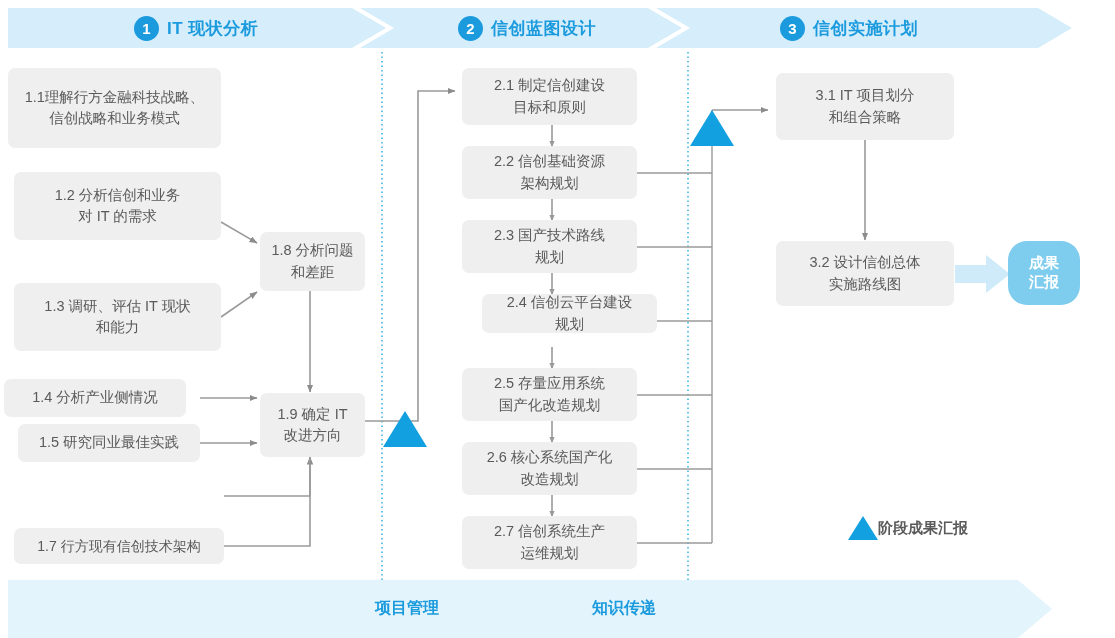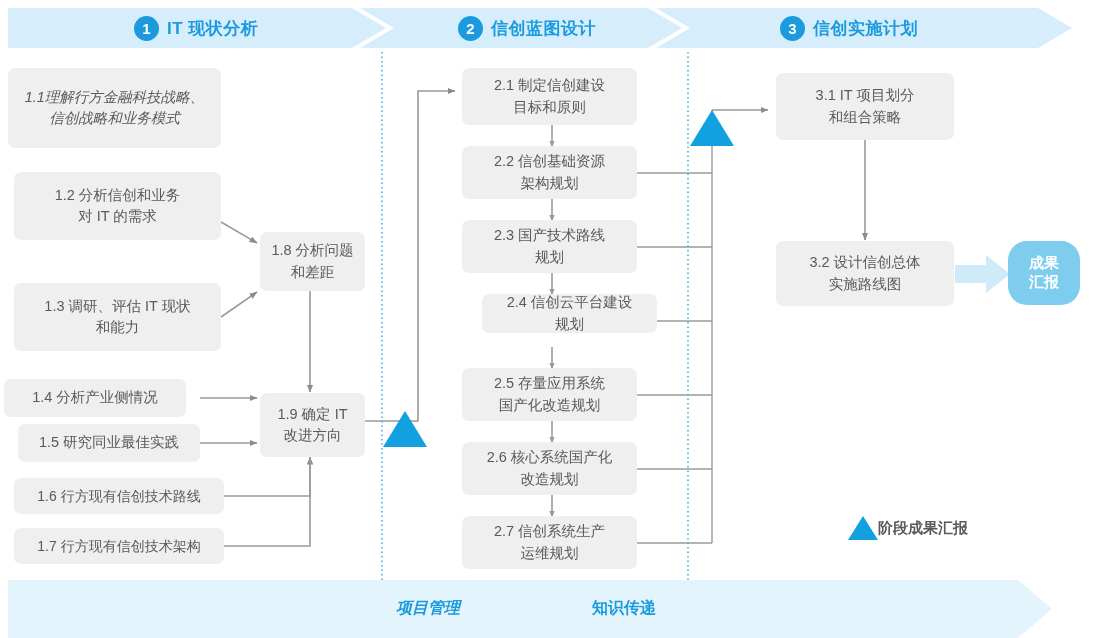--- a/index.html
+++ b/index.html
@@ -196,40 +196,37 @@
   <div class="phase-label" style="left:458px;">
     <div class="phase-num">2</div>
     <div class="phase-title">信创蓝图设计</div>
   </div>
   <div class="phase-label" style="left:780px;">
     <div class="phase-num">3</div>
     <div class="phase-title">信创实施计划</div>
   </div>
 
   <div class="node" style="left:8px; top:68px; width:213px; height:80px;">
-    <span style="white-space:pre-line;font-style:italic;">1.1理解行方金融科技战略、
+    <span style="white-space:pre-line;">1.1理解行方金融科技战略、
 信创战略和业务模式</span>
   </div>
   <div class="node" style="left:14px; top:172px; width:207px; height:68px;">
     <span style="white-space:pre-line;">1.2 分析信创和业务
 对 IT 的需求</span>
   </div>
   <div class="node" style="left:14px; top:283px; width:207px; height:68px;">
     <span style="white-space:pre-line;">1.3 调研、评估 IT 现状
 和能力</span>
   </div>
   <div class="node" style="left:4px; top:379px; width:182px; height:38px;">
     <span style="white-space:pre-line;">1.4 分析产业侧情况</span>
   </div>
   <div class="node" style="left:18px; top:424px; width:182px; height:38px;">
     <span style="white-space:pre-line;">1.5 研究同业最佳实践</span>
   </div>
-  <div class="node wide-text" style="left:14px; top:478px; width:210px; height:36px;">
-    <span style="white-space:pre-line;">1.6 行方现有信创技术路线</span>
-  </div>
   <div class="node wide-text" style="left:14px; top:528px; width:210px; height:36px;">
     <span style="white-space:pre-line;">1.7 行方现有信创技术架构</span>
   </div>
   <div class="node" style="left:260px; top:232px; width:105px; height:59px;">
     <span style="white-space:pre-line;">1.8 分析问题
 和差距</span>
   </div>
   <div class="node" style="left:260px; top:393px; width:105px; height:64px;">
     <span style="white-space:pre-line;">1.9 确定 IT
 改进方向</span>
@@ -276,20 +273,20 @@
   <div class="result-box" style="left:1008px; top:241px; width:72px; height:64px;border-radius:19px;">
     <span class="rb-inner">成果
 汇报</span>
   </div>
 
   <div class="legend" style="left:848px; top:516px;">
     <div class="legend-tri"></div>
     <div class="legend-text">阶段成果汇报</div>
   </div>
 
-  <div class="band-label" style="left:396px; top:598px;font-style:italic;">
+  <div class="band-label" style="left:375px; top:598px;">
     <span>项目管理</span>
   </div>
   <div class="band-label" style="left:592px; top:598px;">
     <span>知识传递</span>
   </div>
 
 </div>
 
 </body></html>

